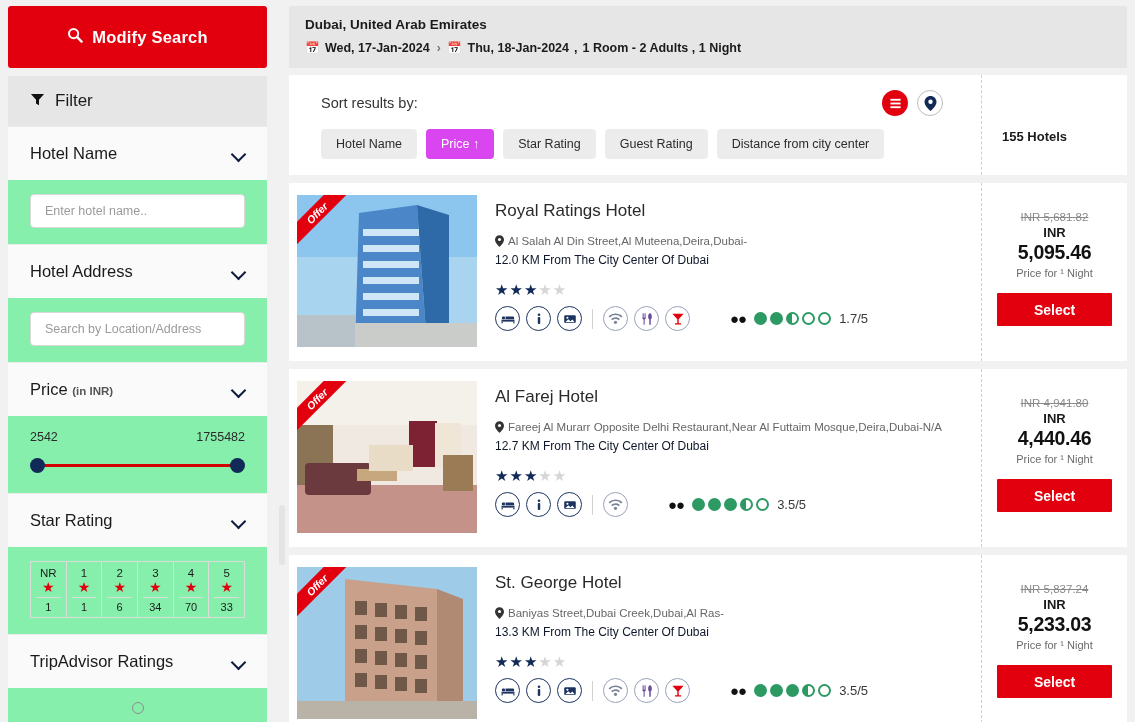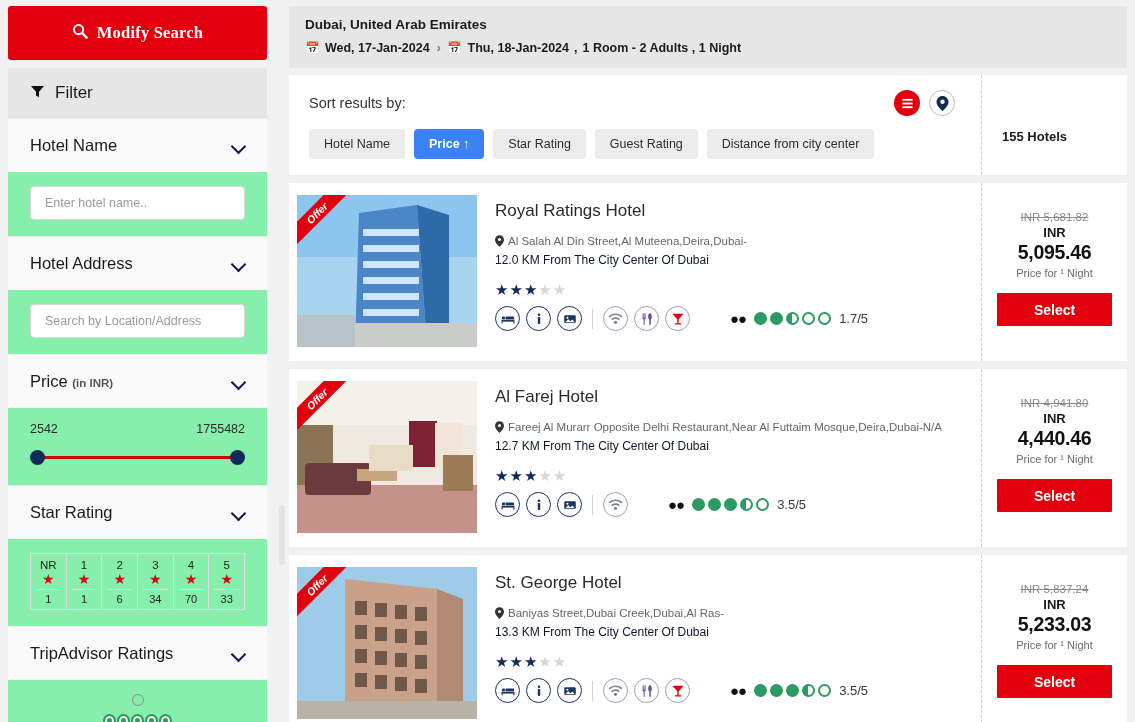--- a/index.html
+++ b/index.html
@@ -8,23 +8,23 @@
     font-family: "Liberation Sans", sans-serif;
     background: #f1f1f1;
     overflow: hidden;
     color: #222;
   }
   .app { display: flex; width: 1135px; height: 722px; }
 
   
   .sidebar { width: 275px; height: 722px; background: #f1f1f1; position: relative; flex: 0 0 275px; }
   .modify-search {
-    margin: 6px 8px 8px 8px; height: 54px; background: #e2000f; color: #fff;
+    margin: 6px 8px 8px 8px; height: 62px; background: #e2000f; color: #fff;
     display: flex; align-items: center; justify-content: center; gap: 9px;
-    border-radius: 3px; cursor: pointer; font-family: Liberation Serif, serif;
+    border-radius: 3px; cursor: pointer;
   }
   .modify-search .ms-label { font-size: 16.5px; font-weight: bold; letter-spacing: .2px; }
   .filter-panel { margin: 0 8px; background: #fff; }
   .filter-head {
     background: #e6e6e6; height: 50px; display: flex; align-items: center;
     padding-left: 22px; gap: 10px;
   }
   .filter-head .fh-label { font-size: 17px; color: #1b1b1b; }
   .facc-head {
     height: 54px; display: flex; align-items: center; justify-content: space-between;
@@ -80,33 +80,33 @@
 
   
   .main { flex: 1; height: 722px; padding: 6px 8px 0 0; overflow: hidden; }
   .crumb-bar { background: #e6e6e6; padding: 11px 16px 13px; }
   .crumb-city { font-size: 13.5px; font-weight: bold; color: #1b1b1b; }
   .crumb-meta { margin-top: 9px; font-size: 12.5px; font-weight: bold; color: #1b1b1b; display: flex; align-items: center; gap: 5px; flex-wrap: wrap; }
   .cal { font-size: 12px; }
   .arrow-sep { color: #777; font-size: 12px; margin: 0 2px; }
 
   .sort-card { background: #fff; margin-top: 7px; display: flex; }
-  .sort-left { flex: 1; padding: 15px 20px 16px; text-align: right; }
+  .sort-left { flex: 1; padding: 15px 32px 16px; text-align: right; }
   .sort-toprow { display: flex; align-items: center; justify-content: space-between; }
   .sort-title { font-size: 14.5px; color: #333; }
   .view-toggle { display: flex; gap: 9px; align-items: center; padding-right: 6px; }
   .vt-btn { width: 26px; height: 26px; border-radius: 50%; display: flex; align-items: center; justify-content: center; cursor: pointer; }
   .vt-btn.list { background: #e2000f; }
   .vt-btn.map { border: 1px solid #bdbdbd; background: #fff; }
   .sort-chips { display: flex; gap: 9px; margin-top: 13px; }
   .chip {
     background: #ececec; border-radius: 4px; padding: 8px 15px; font-size: 12.5px;
     color: #2b2b2b; cursor: pointer; white-space: nowrap;
   }
-  .chip.active { background: #3b82f6; color: #fff; font-weight: bold; }
+  .chip.active { background: #d946ef; color: #fff; font-weight: normal; }
   .sort-right {
     width: 146px; flex: 0 0 146px; border-left: 1px dashed #cfcfcf;
     display: flex; align-items: center; padding: 22px 0 0 20px;
   }
   .hotel-count { font-size: 13px; font-weight: bold; color: #1b1b1b; }
 
   
   .cards { margin-top: 8px; }
   .hcard { background: #fff; display: flex; margin-bottom: 8px; height: 178px; }
   .hc-left { flex: 1; display: flex; padding: 12px 0 0 8px; }

